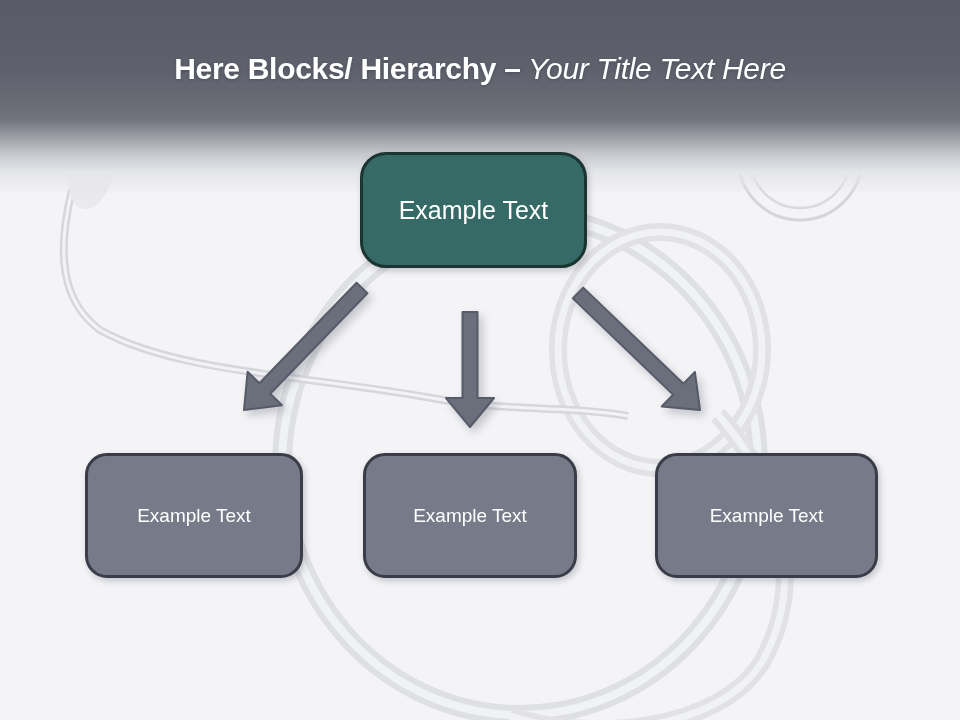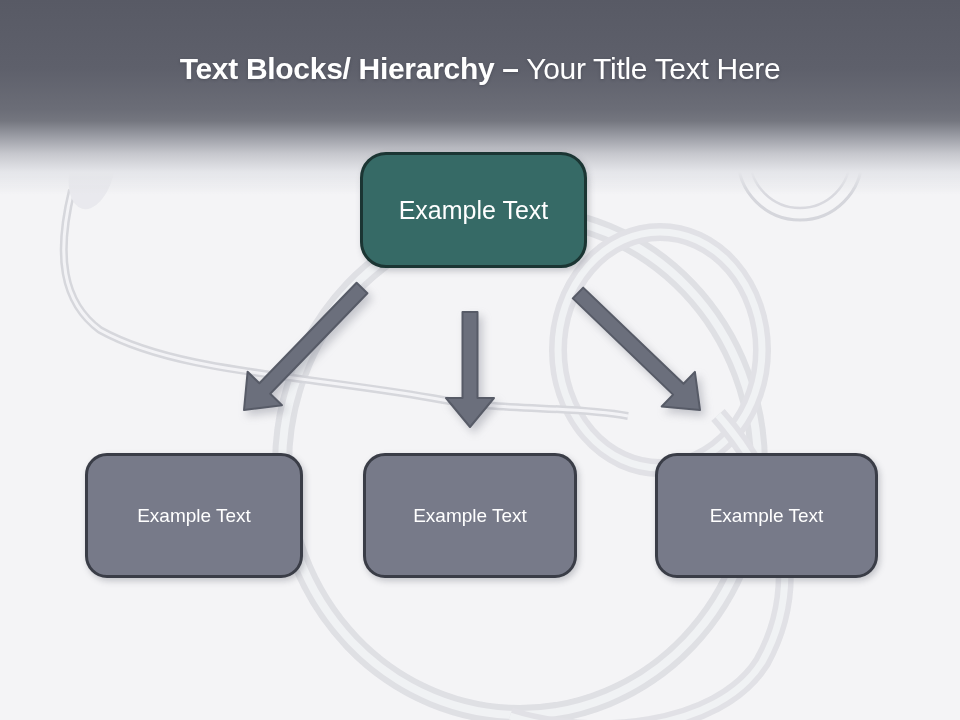--- a/index.html
+++ b/index.html
@@ -36,21 +36,21 @@
   .title {
     position: absolute; left: 0; top: 52px; width: 100%;
     text-align: center;
     color: #ffffff;
     font-size: 30px;
     letter-spacing: -0.3px;
     text-shadow: 0 1px 3px rgba(40,42,55,0.35);
     white-space: nowrap;
   }
   .title .bold { font-weight: 700; }
-  .title .regular { font-weight: 400; }
+  .title .regular { font-weight: 400; font-style: italic; }
 
   
   .content { position: absolute; left: 0; top: 0; width: 872px; height: 720px; z-index: 2; }
 
   .arrows { position: absolute; left: 0; top: 0; width: 960px; height: 720px;
             filter: drop-shadow(4px 5px 4px rgba(110,112,125,0.35)); }
   .arrows polygon { fill: #6b6f7c; stroke: #575b67; stroke-width: 2; stroke-linejoin: round; }
 
   .box {
     position: absolute;
@@ -102,21 +102,21 @@
       <path d="M 40 152 C 80 140, 118 142, 150 162" fill="none" stroke="#dfe0e5" stroke-width="9"></path>
 
       <circle cx="800" cy="158" r="62" fill="none" stroke="#c2c3cb" stroke-width="3"></circle>
       <circle cx="800" cy="158" r="50" fill="none" stroke="#c8c9d1" stroke-width="2.5"></circle>
       <path d="M 755 150 C 765 125, 800 115, 825 128" fill="none" stroke="#cbccd4" stroke-width="10"></path>
     </g>
   </svg>
 
   <div class="header"></div>
   <div class="title" style="z-index:3;">
-    <span class="bold">Text Blocks/ Hierarchy –</span><span class="regular"> Your Title Text Here</span>
+    <span class="bold">Here Blocks/ Hierarchy –</span><span class="regular"> Your Title Text Here</span>
   </div>
 
   <div class="content">
 
     <svg class="arrows" viewBox="0 0 960 720" aria-hidden="true">
       <polygon points="356.6,282.8 259.4,383.3 247.6,371.8 244,410 282,405.2 270.2,393.7 367.4,293.2"></polygon>
       <polygon points="462.5,312 477.5,312 477.5,398 494,398 470,427 446,398 462.5,398"></polygon>
       <polygon points="583.2,287.6 683.5,383.8 694.9,371.9 700,410 661.7,406.5 673.1,394.6 572.8,298.4"></polygon>
     </svg>
 

